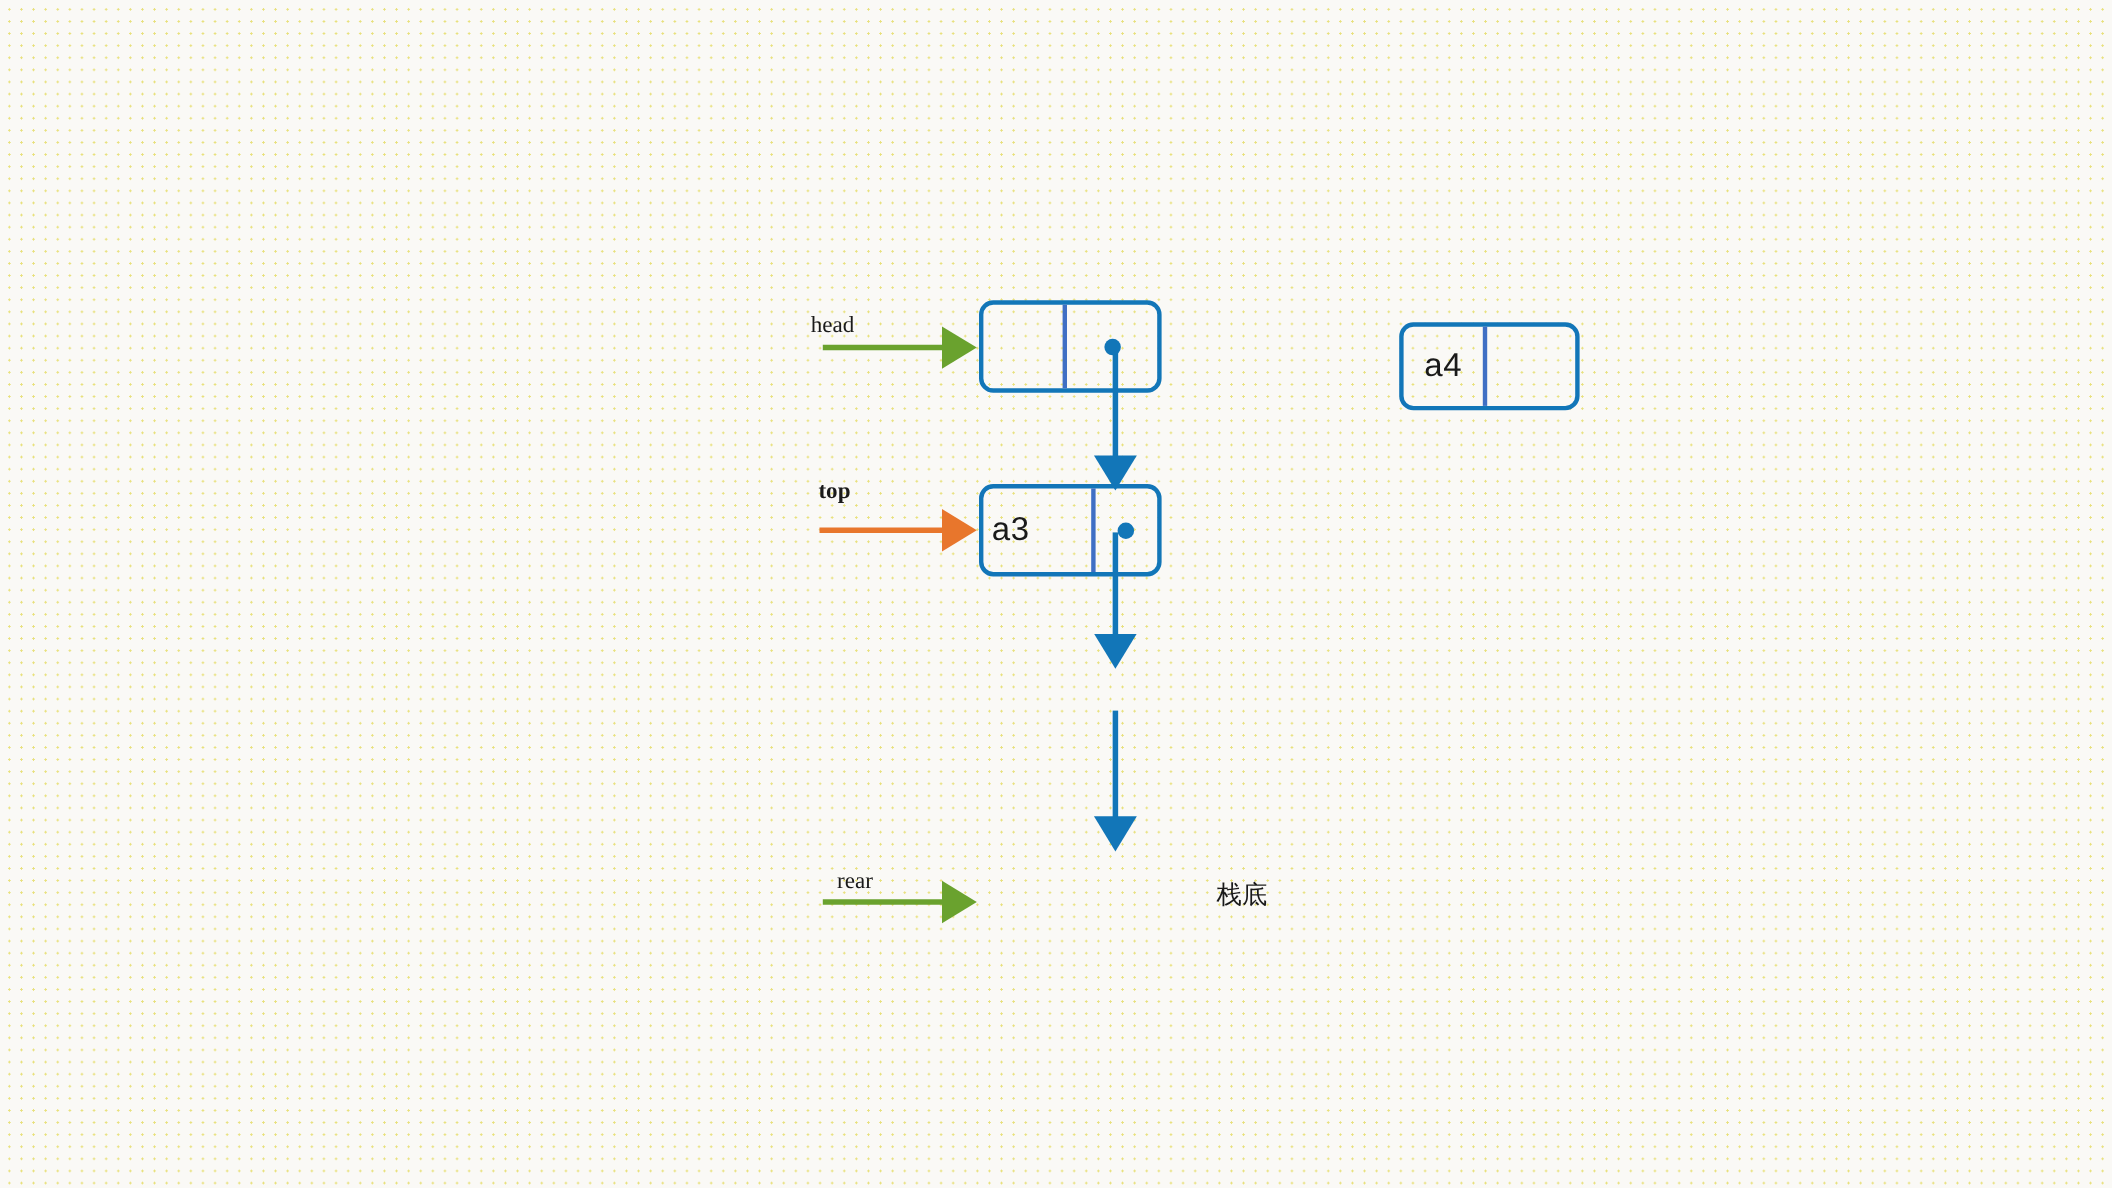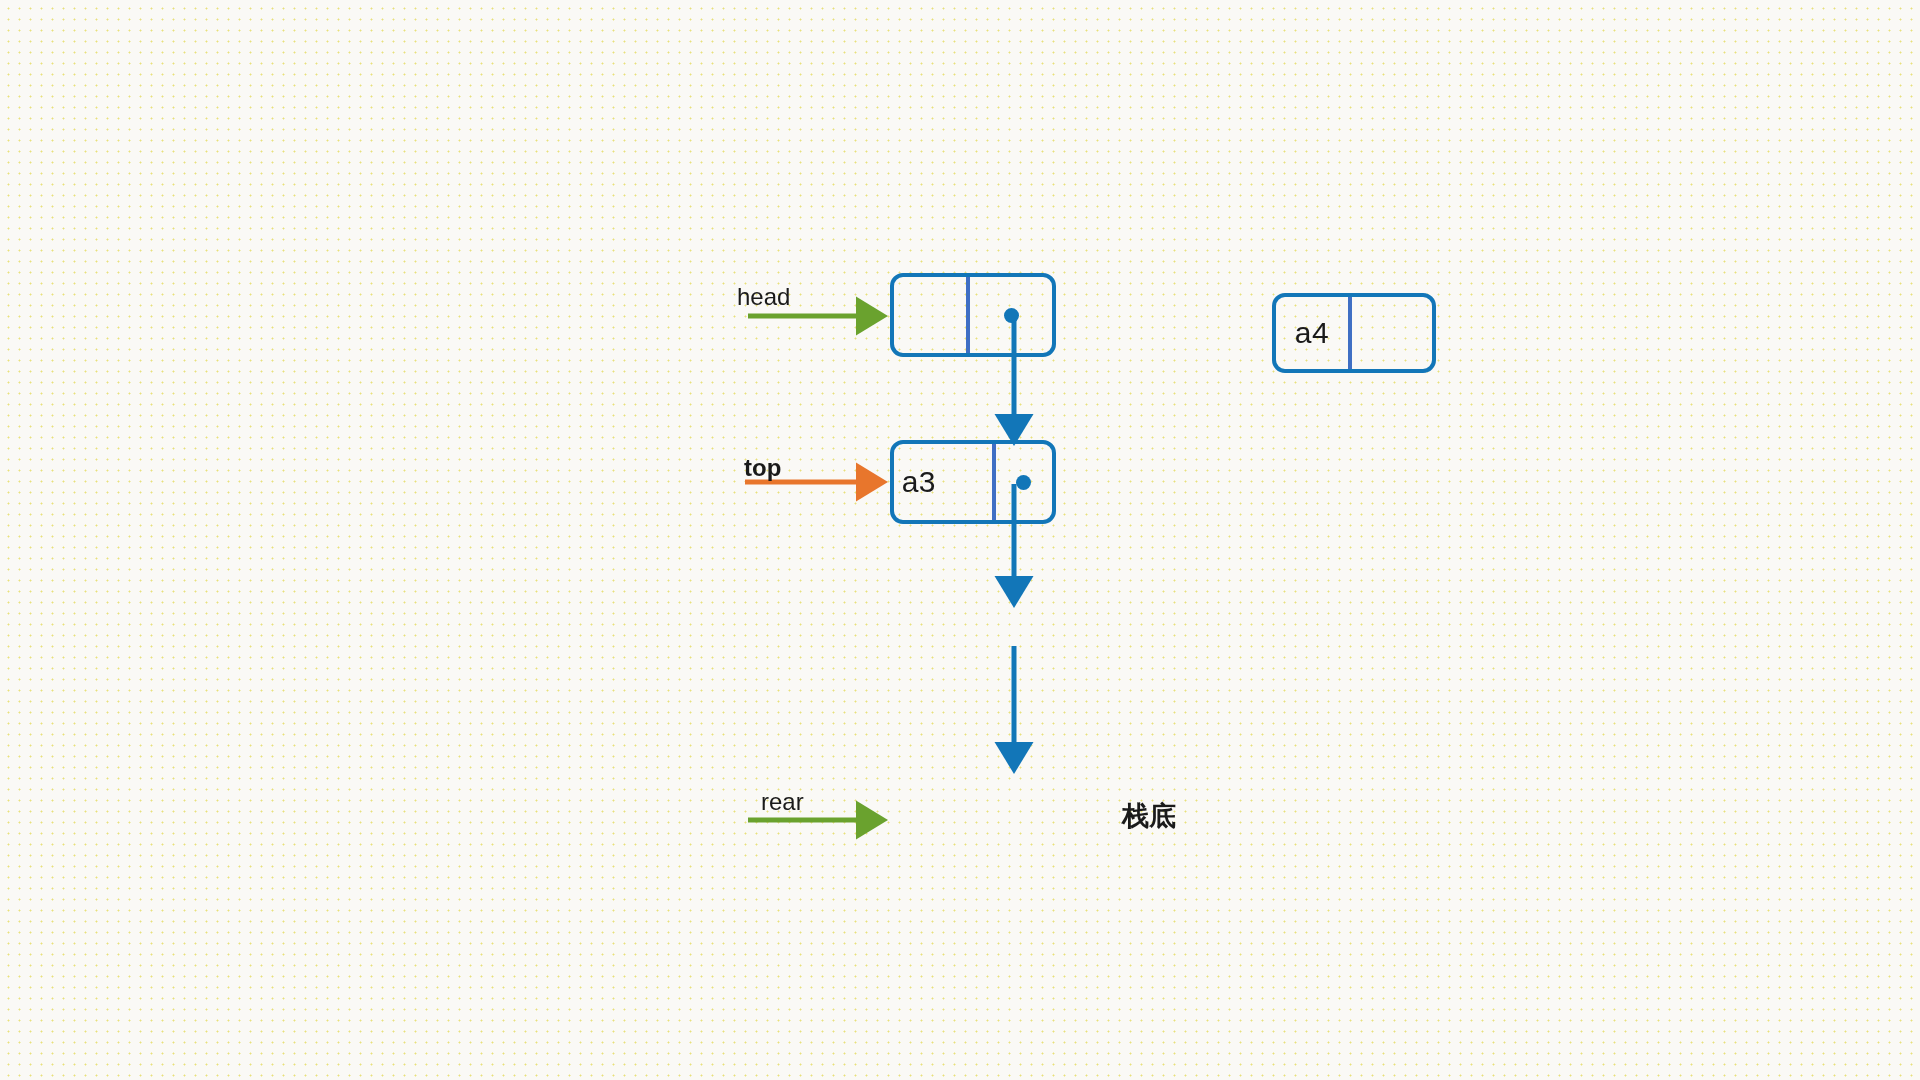--- a/index.html
+++ b/index.html
@@ -58,31 +58,30 @@
   .ptr-dot {
     width: 15px;
     height: 15px;
     border-radius: 50%;
     background: #1276b8;
   }
 
   
   .label {
     position: absolute;
-    font-size: 24px;
+    font-size: 21px;
     color: #1a1a1a;
     white-space: nowrap;
-    font-family: Liberation Sans, sans-serif;
+    font-family: Liberation Serif, serif;
   }
   .label.bold { font-weight: bold; }
   .label.cjk {
     font-family: "DejaVu Sans", "Liberation Sans", sans-serif;
-    font-weight: bold;
-    font-size: 27px;
-    margin-left: 16px;
+    font-weight: normal;
+    font-size: 23px;
   }
 </style>
 </head>
 <body>
 
 <div id="canvas">
 
   <svg id="svg-layer" viewBox="0 0 1920 1080" xmlns="http://www.w3.org/2000/svg">
     <defs>
       <marker id="arrow-blue" markerWidth="9" markerHeight="9" refX="3.2" refY="4.5" orient="auto" markerUnits="strokeWidth">
@@ -131,19 +130,19 @@
 
   <div class="node" style="left:1272px; top:293px; width:164px; height:80px;">
     <div class="cell-data" style="width:74px;">
       <span>a4</span>
     </div>
     <div class="cell-next" style="width:82px;"></div>
   </div>
 
   <div class="label" style="left:737px; top:283px;">head</div>
 
-  <div class="label bold" style="left:744px; top:454px;">top</div>
+  <div class="label bold" style="left:744px; top:434px;">top</div>
 
   <div class="label" style="left:733px; top:788px;margin-left:28px;">rear</div>
 
   <div class="label cjk" style="left:1106px; top:798px;">栈底</div>
 
 </div>
 
 </body></html>

